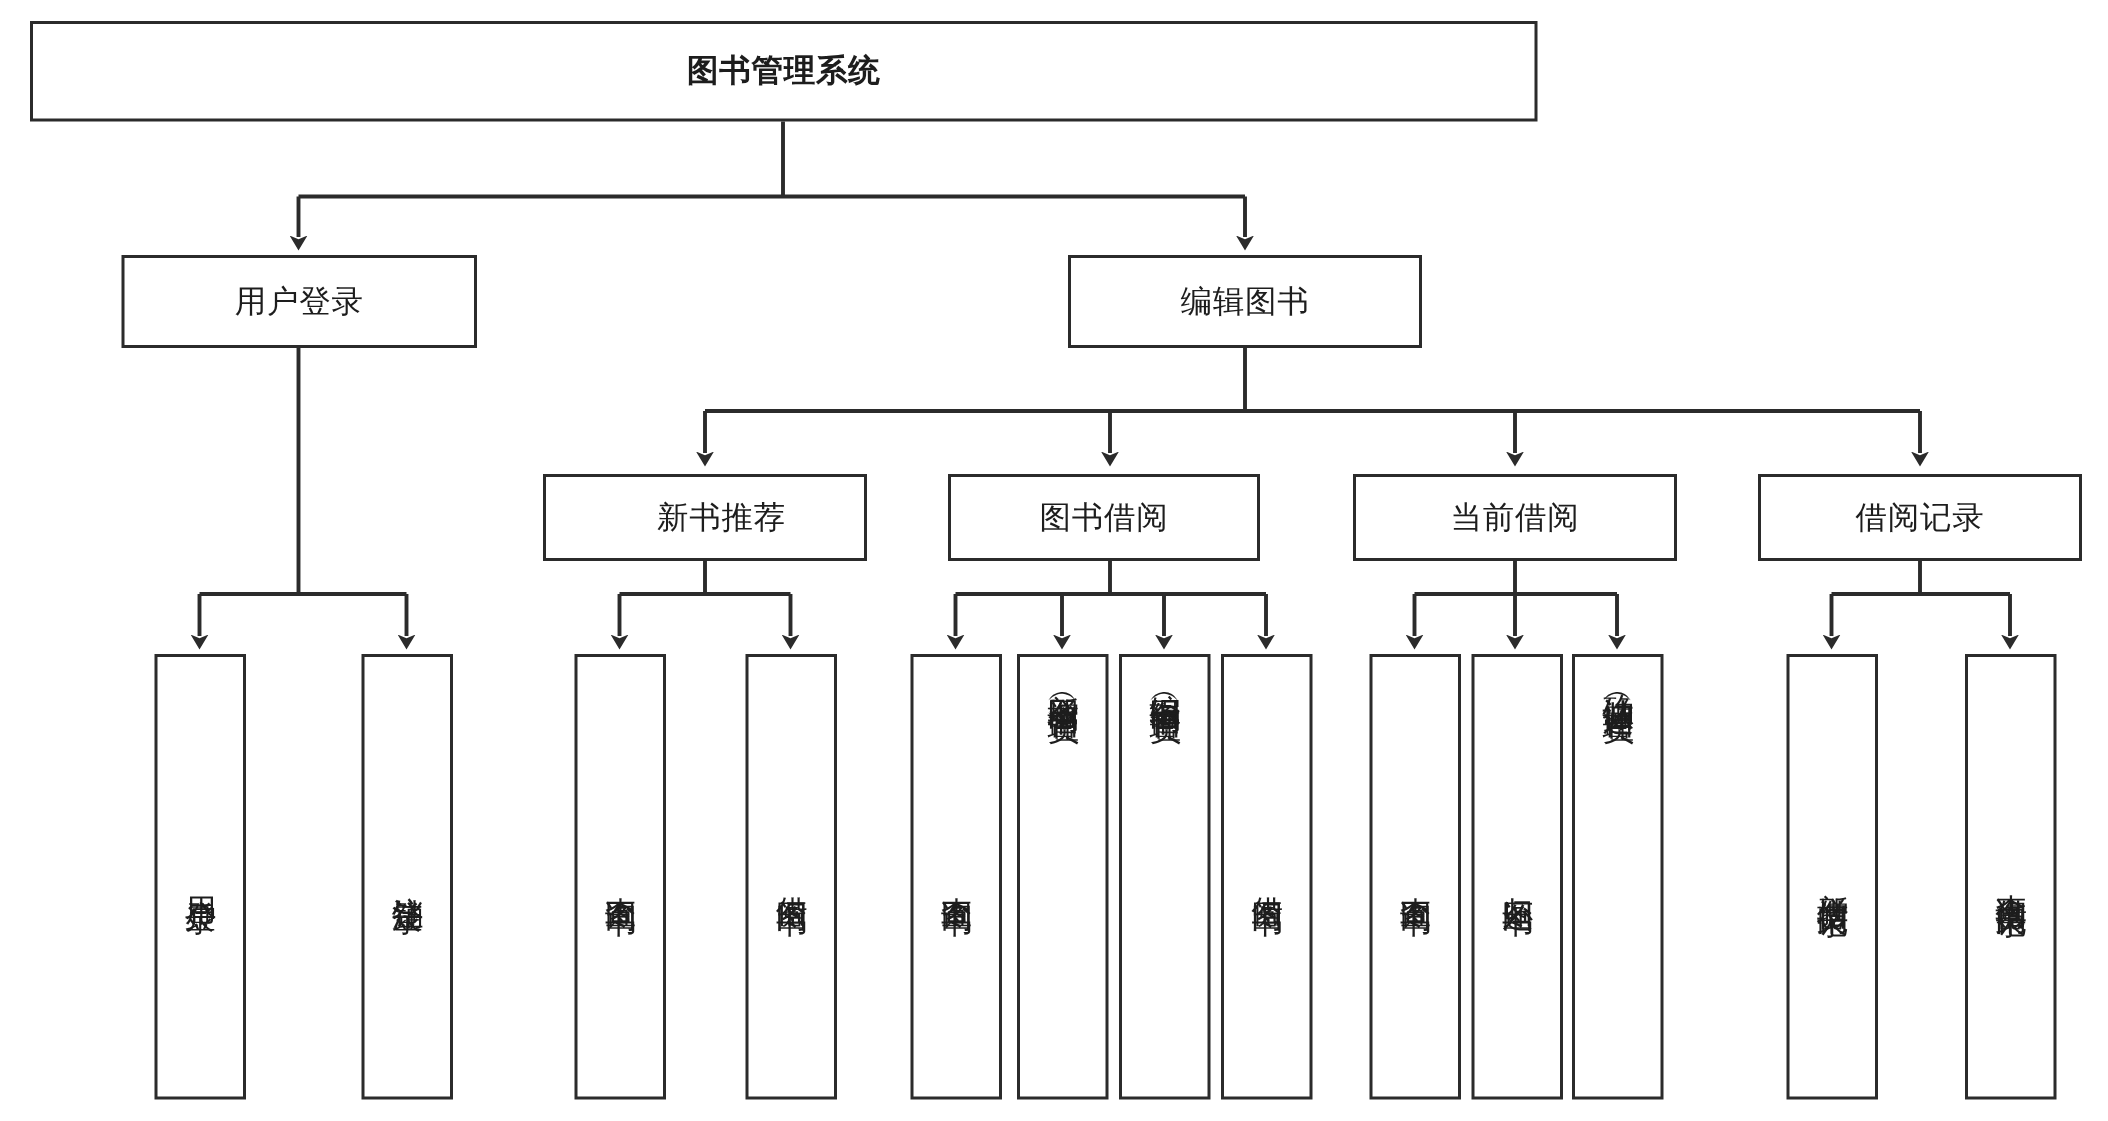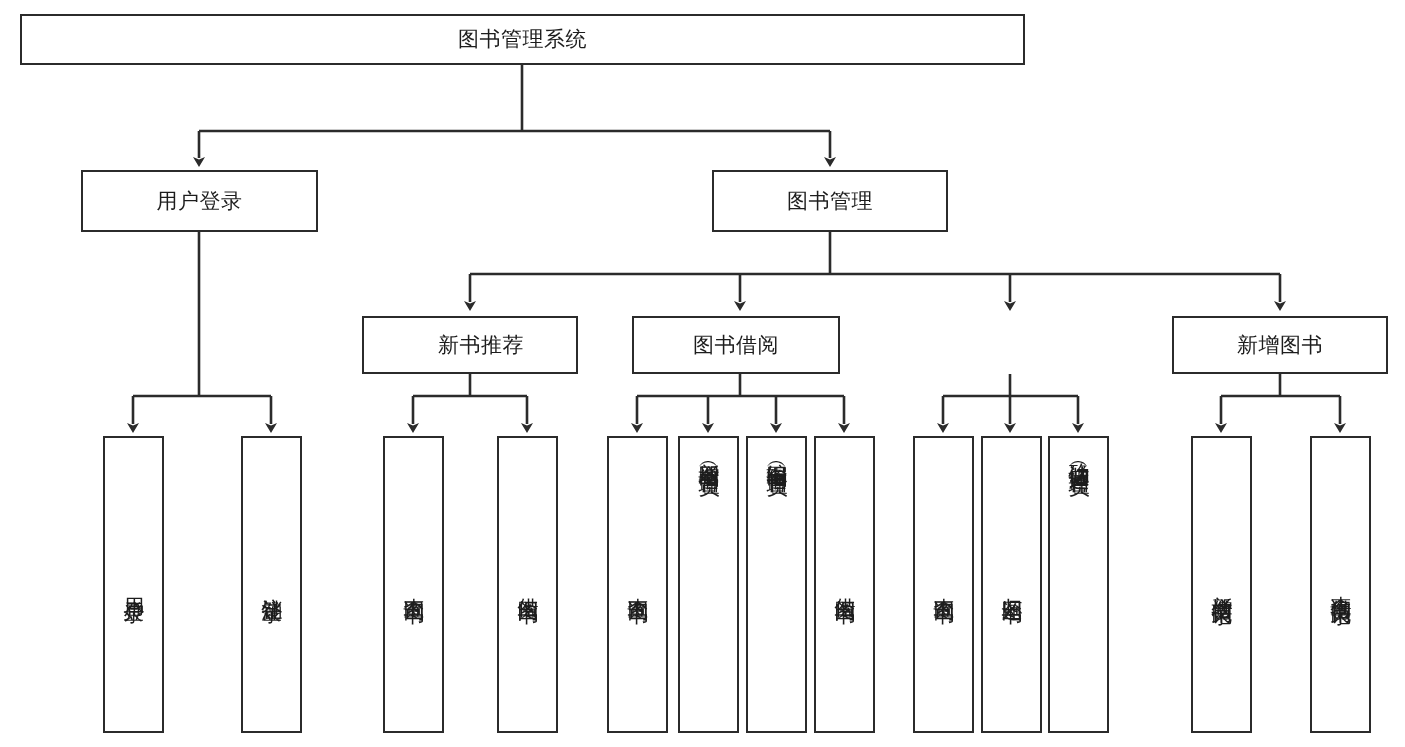--- a/index.html
+++ b/index.html
@@ -133,43 +133,46 @@
     </g>
 
     <g stroke="#2b2b2b" stroke-width="2.6" fill="none">
       <path d="M1280,374 L1280,396"></path>
       <path d="M1221,396 L1340,396"></path>
       <path d="M1221,396 L1221,424" marker-end="url(#arrow)"></path>
       <path d="M1340,396 L1340,424" marker-end="url(#arrow)"></path>
     </g>
   </svg>
 
-  <div class="node" style="left:20px; top:14px; width:1005px; height:51px;">
+  <div class="node" style="left:20px; top:14px; width:1005px; height:67px;font-weight:bold;">
     <span class="node-label">图书管理系统</span>
   </div>
 
   <div class="node" style="left:81px; top:170px; width:237px; height:62px;">
     <span class="node-label">用户登录</span>
   </div>
 
   <div class="node" style="left:712px; top:170px; width:236px; height:62px;">
-    <span class="node-label">图书管理</span>
+    <span class="node-label">编辑图书</span>
   </div>
 
   <div class="node" style="left:362px; top:316px; width:216px; height:58px;padding-left:22px;">
     <span class="node-label">新书推荐</span>
   </div>
 
   <div class="node" style="left:632px; top:316px; width:208px; height:58px;">
     <span class="node-label">图书借阅</span>
   </div>
 
+  <div class="node" style="left:902px; top:316px; width:216px; height:58px;">
+    <span class="node-label">当前借阅</span>
+  </div>
 
   <div class="node" style="left:1172px; top:316px; width:216px; height:58px;">
-    <span class="node-label">新增图书</span>
+    <span class="node-label">借阅记录</span>
   </div>
 
   <div class="node vertical center-text" style="left:103px; top:436px; width:61px; height:297px;">
     <span class="node-label">用户登录</span>
   </div>
 
   <div class="node vertical center-text" style="left:241px; top:436px; width:61px; height:297px;">
     <span class="node-label">注销登录</span>
   </div>
 

